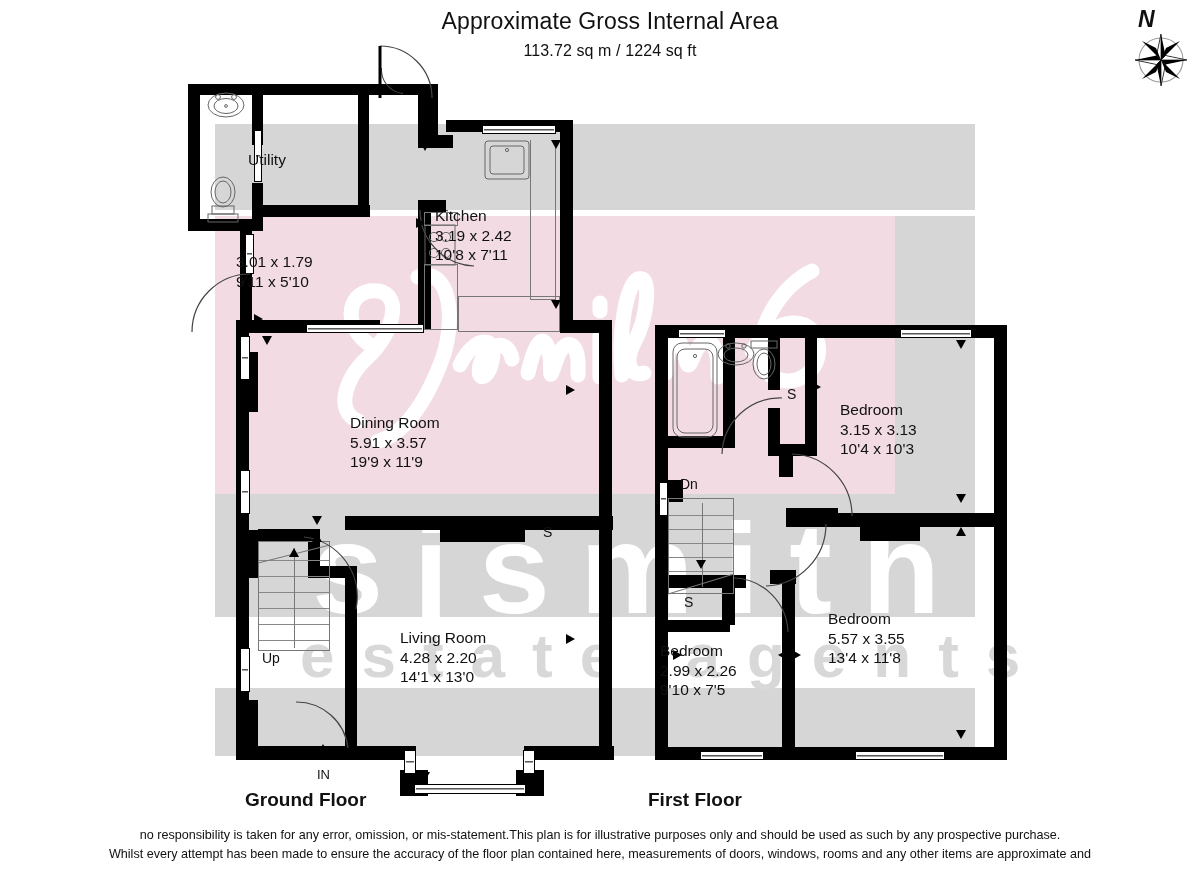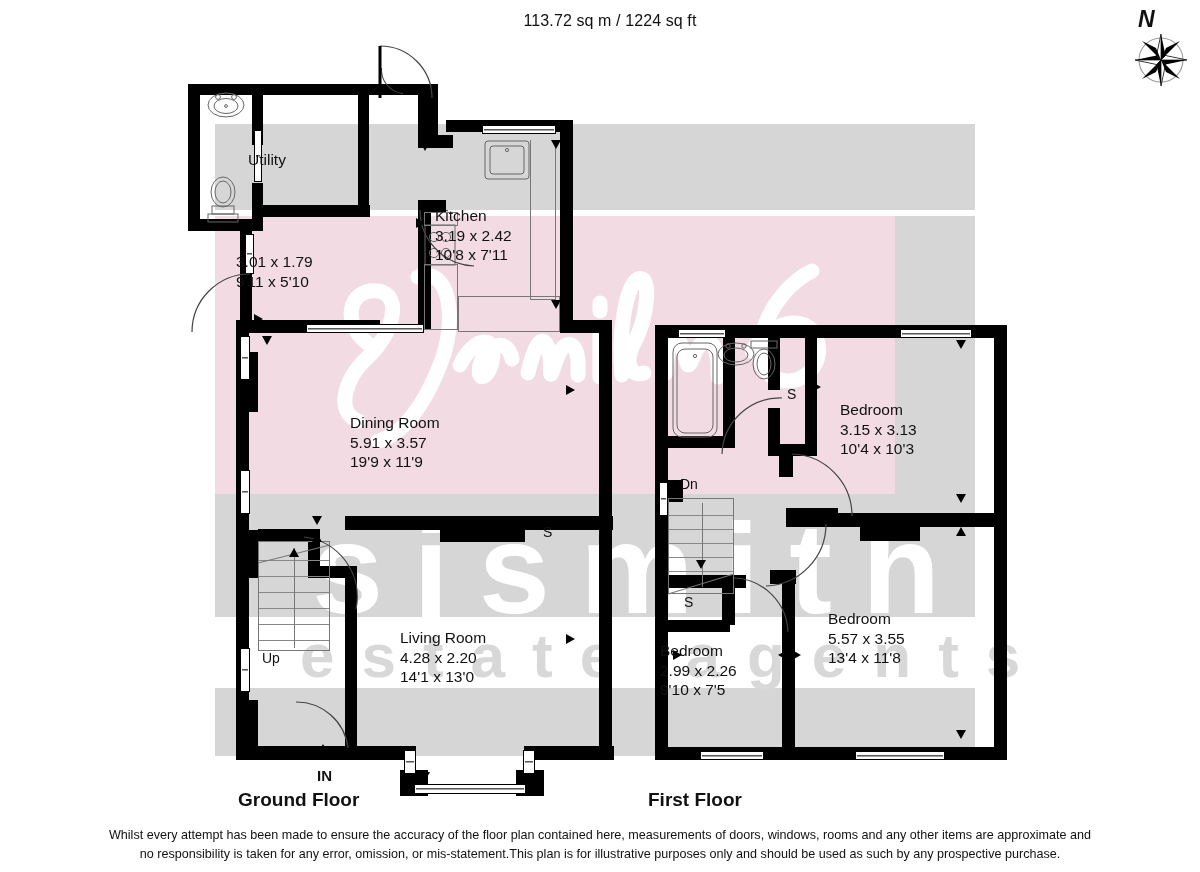--- a/index.html
+++ b/index.html
@@ -26,21 +26,21 @@
   .wm-smith{font-size:128px;letter-spacing:30px;color:#ffffff;}
   .wm-estate{font-size:62px;letter-spacing:27px;color:#d8d8d8;}
   .wm-script{position:absolute;color:#ffffff;}
 
   
   .wall{position:absolute;background:#000000;}
   .room-label{position:absolute;text-align:left;font-size:15.5px;line-height:19.5px;white-space:nowrap;}
   .dim{font-size:15.5px;line-height:19.5px;}
   .tag{position:absolute;font-size:14px;}
   .floor-label{position:absolute;font-size:19px;font-weight:bold;}
-  .in-label{position:absolute;font-size:15px;font-weight:bold;}
+  .in-label{position:absolute;font-size:13px;}
 
   .win{position:absolute;background:#ffffff;border:1.3px solid #000;box-sizing:border-box;}
   .win:after{content:"";position:absolute;left:1.2px;right:1.2px;top:50%;height:1.3px;background:#000;transform:translateY(-50%);}
 
   .door-arc{position:absolute;border:1.2px solid #3a3a3a;border-radius:100%;background:transparent;}
 
   .arrow{position:absolute;width:0;height:0;}
   .arr-d{border-left:5px solid transparent;border-right:5px solid transparent;border-top:9px solid #000;}
   .arr-u{border-left:5px solid transparent;border-right:5px solid transparent;border-bottom:9px solid #000;}
   .arr-r{border-top:5px solid transparent;border-bottom:5px solid transparent;border-left:9px solid #000;}
@@ -53,20 +53,21 @@
   .stairs .rail{position:absolute;background:#777;}
 
   .footer{position:absolute;left:60px;top:826px;width:1080px;text-align:center;font-size:12.6px;line-height:19px;color:#111;}
 </style>
 </head>
 <body>
 
 <div id="stage">
 
   <div class="title-block">
+    <div class="title-line1">Approximate Gross Internal Area</div>
     <div class="title-line2">113.72 sq m / 1224 sq ft</div>
   </div>
 
   <div class="compass">
     <div class="n-letter">N</div>
     <svg width="80" height="84" viewBox="0 0 80 84">
       <circle cx="43" cy="52" r="22" fill="none" stroke="#999" stroke-width="1.1"></circle>
       <polygon points="43,26 47.5,47.5 43,52 38.5,47.5" fill="#000"></polygon>
       <polygon points="43,78 47.5,56.5 43,52 38.5,56.5" fill="#000"></polygon>
       <polygon points="17,52 38.5,47.5 43,52 38.5,56.5" fill="#000"></polygon>
@@ -262,21 +263,21 @@
     </div>
     <div class="room-label" style="left:400px;top:628px;width:140px;">
       <div>Living Room</div>
       <div class="dim">4.28 x 2.20</div>
       <div class="dim">14'1 x 13'0</div>
     </div>
     <div class="tag" style="left:543px;top:524px;">S</div>
 
     <div class="in-label" style="left:317px;top:767px;">IN</div>
     <div class="arrow arr-u" style="left:318px;top:744px;"></div>
-    <div class="floor-label" style="left:238px;top:789px;">Ground Floor</div>
+    <div class="floor-label" style="left:245px;top:789px;">Ground Floor</div>
   </div>
 
   <div>
 
     <div class="wall" style="left:655px;top:325px;width:352px;height:13px;"></div>
     <div class="wall" style="left:655px;top:325px;width:13px;height:435px;"></div>
     <div class="wall" style="left:994px;top:325px;width:13px;height:435px;"></div>
     <div class="wall" style="left:655px;top:747px;width:352px;height:13px;"></div>
 
     <div class="wall" style="left:668px;top:436px;width:66px;height:12px;"></div>
@@ -378,17 +379,17 @@
       <div class="dim">2.99 x 2.26</div>
       <div class="dim">9'10 x 7'5</div>
     </div>
     <div class="tag" style="left:787px;top:386px;">S</div>
     <div class="tag" style="left:684px;top:594px;">S</div>
 
     <div class="floor-label" style="left:648px;top:789px;">First Floor</div>
   </div>
 
   <div class="footer">
+    <div>no responsibility is taken for any error, omission, or mis-statement.This plan is for illustrative purposes only and should be used as such by any prospective purchase.</div>
     <div>Whilst every attempt has been made to ensure the accuracy of the floor plan contained here, measurements of doors, windows, rooms and any other items are approximate and</div>
-    <div>no responsibility is taken for any error, omission, or mis-statement.This plan is for illustrative purposes only and should be used as such by any prospective purchase.</div>
   </div>
 
 </div>
 
 </body></html>

